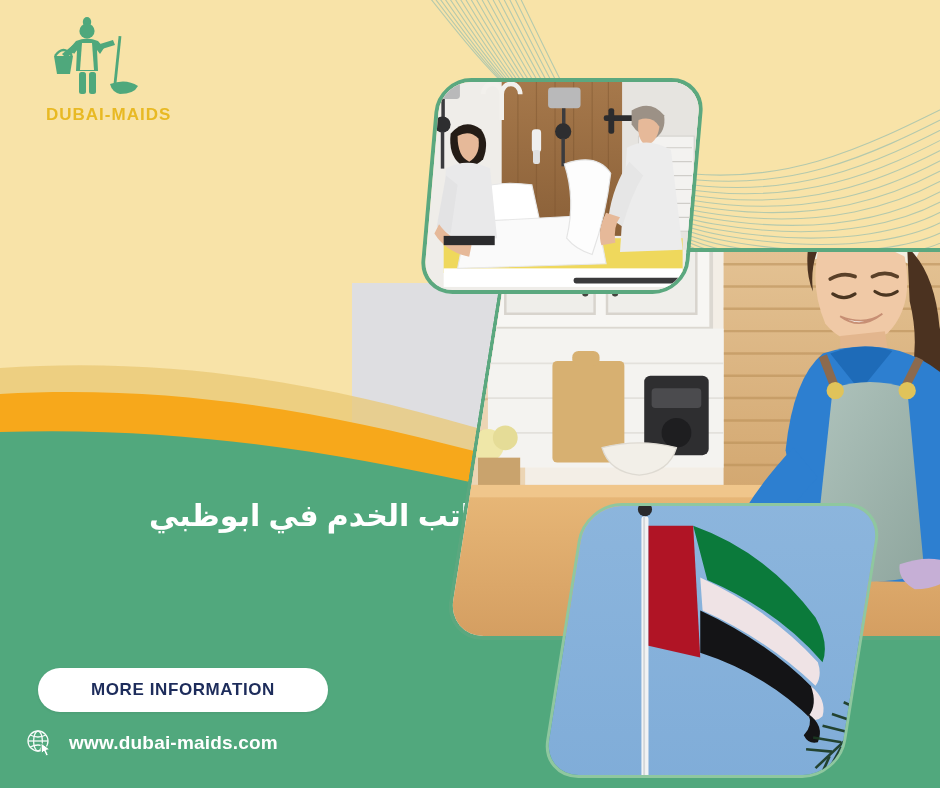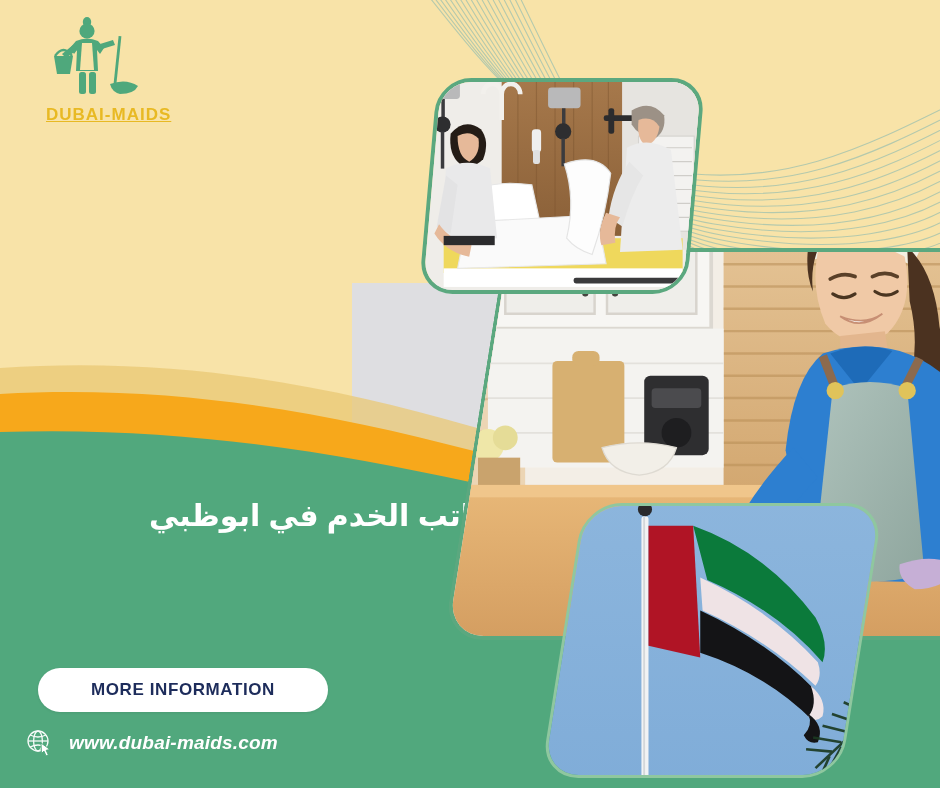--- a/index.html
+++ b/index.html
@@ -23,38 +23,38 @@
     color:#FFFFFF;
     font-size:30px;font-weight:bold;direction:rtl;
     letter-spacing:0px;line-height:1.2;
   }
 
   
   .logo{position:absolute;left:30px;top:14px;width:180px;}
   .logo-mark{width:105px;height:85px;display:block;margin-left:10px;}
   .logo-text{
     margin-top:6px;margin-left:16px;
-    color:#E8B923;font-weight:bold;font-size:17px;letter-spacing:1.0px;text-decoration:underline;
+    color:#E8B923;font-weight:bold;font-size:17px;letter-spacing:1.0px;
   }
 
   
   .cta{
     position:absolute;left:38px;top:668px;
     width:290px;height:44px;border-radius:22px;background:#FFFFFF;
     display:flex;align-items:center;justify-content:center;
     box-shadow:0 1px 3px rgba(0,0,0,.08);
     cursor:pointer;
     text-align:center;
   }
   .cta-label{color:#1D2C5B;font-weight:bold;font-size:17px;letter-spacing:.6px;}
 
   
   .footer{position:absolute;left:25px;top:728px;display:flex;align-items:center;gap:14px;}
   .globe-icon{width:30px;height:30px;display:block;}
-  .footer-url{color:#FFFFFF;font-weight:bold;font-size:19px;letter-spacing:.2px;font-style:italic;}
+  .footer-url{color:#FFFFFF;font-weight:bold;font-size:19px;letter-spacing:.2px;}
 
   
   .photo{position:absolute;overflow:hidden;}
 
   
   .photo-hotel{
     left:428px;top:78px;width:268px;height:216px;
     border-radius:34px 34px 34px 34px;
     border:4px solid #5BA87F;
     transform:skewX(-5deg);

